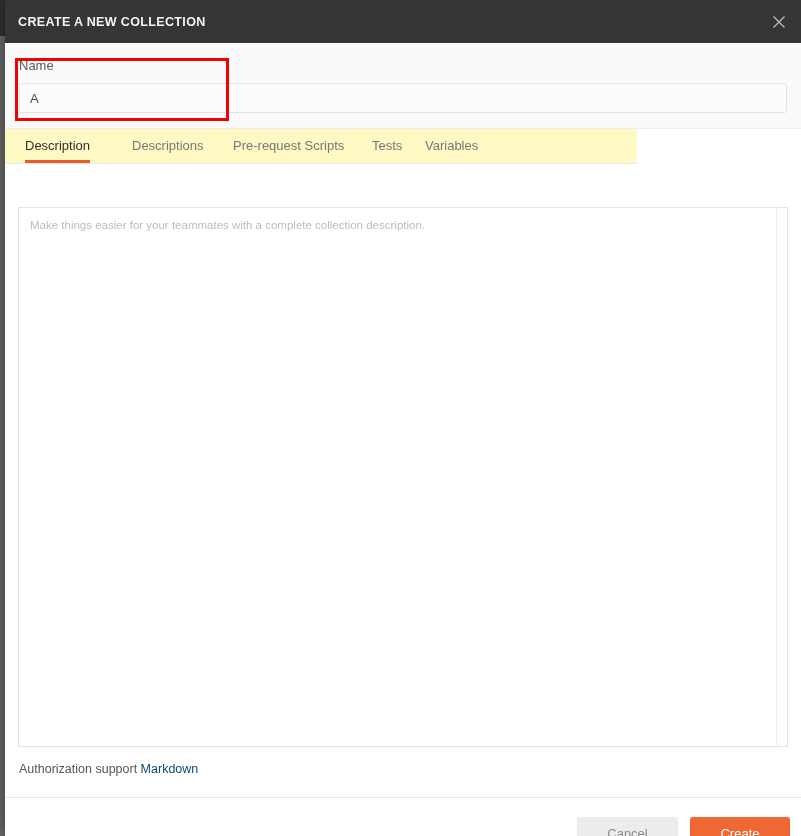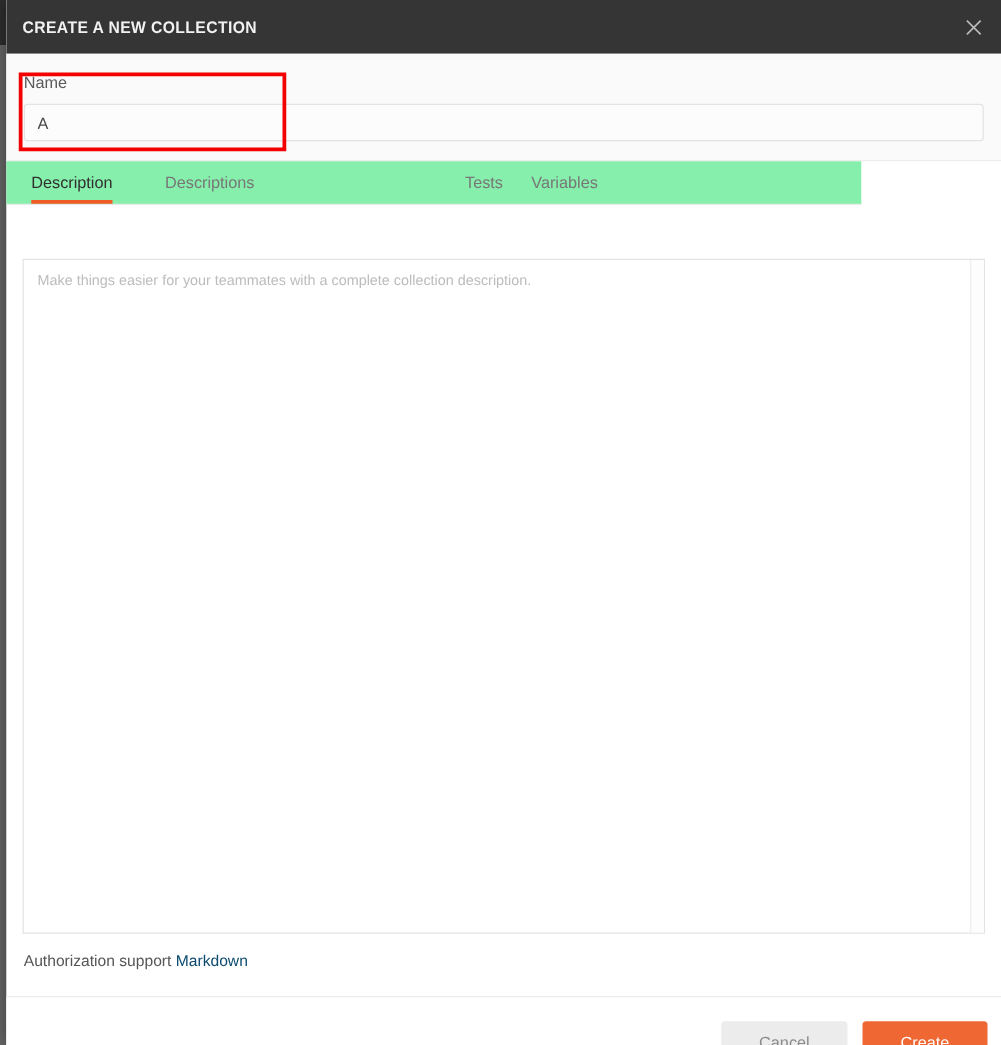--- a/index.html
+++ b/index.html
@@ -114,22 +114,22 @@
     border: 3px solid #f30000;
     box-sizing: border-box;
     pointer-events: none;
     z-index: 30;
   }
 
   
   #tab-bar {
     position: absolute;
     left: 0; top: 129px;
-    width: 684px; height: 35px;
-    background: #86efac;
+    width: 632px; height: 35px;
+    background: #fef9c3;
     border-bottom: 1px solid #e9e9e9;
     box-sizing: border-box;
   }
   .tab {
     position: absolute;
     top: 0;
     height: 34px;
     line-height: 34px;
     font-size: 13px;
     color: #777777;
@@ -260,20 +260,21 @@
 
   <div id="name-section">
     <div id="name-label">Name</div>
     <input id="name-input" type="text" value="A" style="">
     <div id="annotation-box"></div>
   </div>
 
   <div id="tab-bar">
     <div class="tab active" style="left:20px;">Description</div>
     <div class="tab" style="left:127px;">Descriptions</div>
+    <div class="tab" style="left:228px;">Pre-request Scripts</div>
     <div class="tab" style="left:367px;">Tests</div>
     <div class="tab" style="left:420px;">Variables</div>
   </div>
 
 
   <div id="desc-editor-wrap">
     <textarea id="desc-textarea" placeholder="Make things easier for your teammates with a complete collection description." style=""></textarea>
     <div id="desc-scrollbar-track"></div>
   </div>
 

